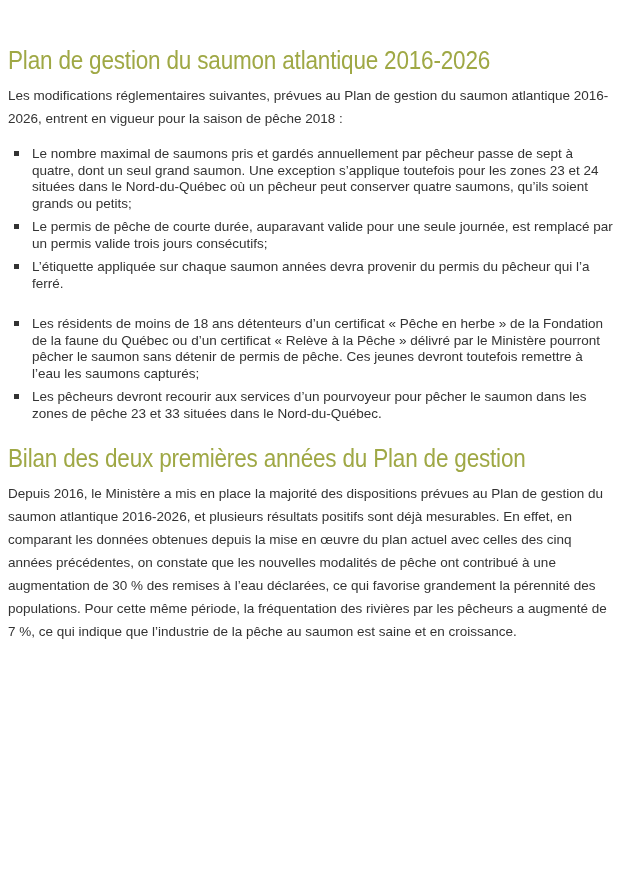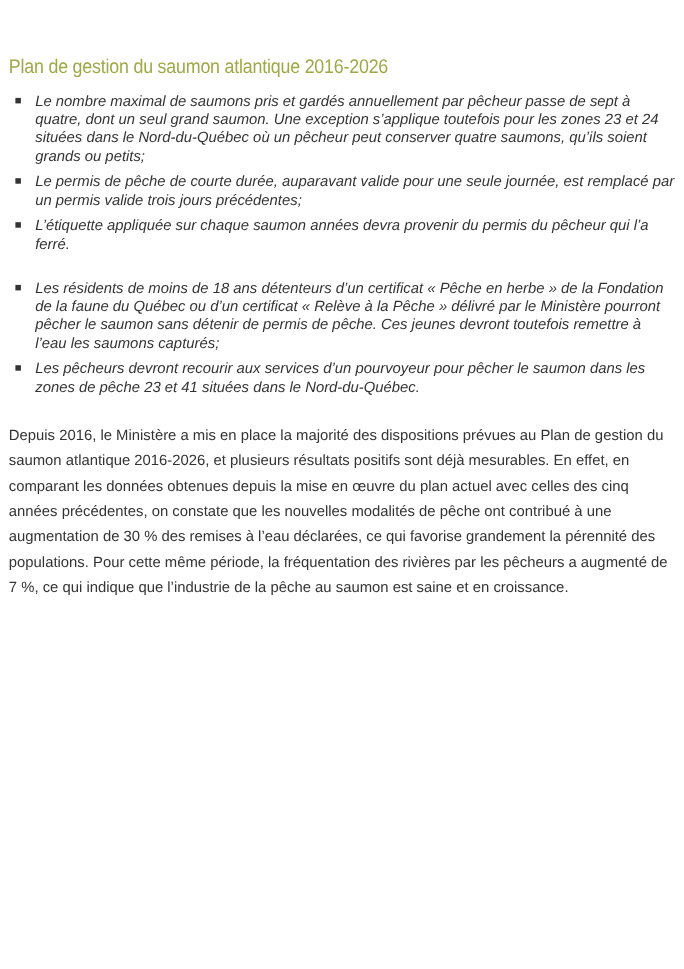--- a/index.html
+++ b/index.html
@@ -23,61 +23,62 @@
   .cond {
     display: inline-block;
     transform: scaleX(0.87);
     transform-origin: 0 50%;
     white-space: nowrap;
   }
   h2 {
     margin: 22px 0 12px 0;
     font-weight: 400;
     color: #9fa845;
-    font-size: 18px;
+    font-size: 25px;
     line-height: 24px;
     letter-spacing: -0.2px;
   }
   h2 .cond { transform: scaleX(0.90); }
 
   p { margin: 0 0 16px 0; line-height: 23px; }
   b.date { font-weight: 700; }
 
   ul { list-style: none; margin: 6px 0 24px 0; padding: 0; }
   li {
     position: relative;
     padding-left: 24px;
     margin: 0 0 7px 0;
     line-height: 16.5px;
-    font-style: italic;
   }
   li::before {
     content: "";
     position: absolute;
     left: 6px;
     top: 5px;
     width: 5px;
     height: 5px;
     background: #333333;
   }
 </style>
 </head>
 <body>
 
 <div class="page">
 
 
 
   <h2><span class="cond">Plan de gestion du saumon atlantique 2016-2026</span></h2>
+  <p>Les modifications réglementaires suivantes, prévues au Plan de gestion du saumon atlantique 2016-2026, entrent en vigueur pour la saison de pêche 2018 :</p>
   <ul>
     <li>Le nombre maximal de saumons pris et gardés annuellement par pêcheur passe de sept à quatre, dont un seul grand saumon. Une exception s’applique toutefois pour les zones 23 et 24 situées dans le Nord-du-Québec où un pêcheur peut conserver quatre saumons, qu’ils soient grands ou petits;</li>
-    <li>Le permis de pêche de courte durée, auparavant valide pour une seule journée, est remplacé par un permis valide trois jours précédentes;</li>
+    <li>Le permis de pêche de courte durée, auparavant valide pour une seule journée, est remplacé par un permis valide trois jours consécutifs;</li>
     <li>L’étiquette appliquée sur chaque saumon années devra provenir du permis du pêcheur qui l’a ferré.</li>
   </ul>
 
   <ul>
     <li>Les résidents de moins de 18 ans détenteurs d’un certificat « Pêche en herbe » de la Fondation de la faune du Québec ou d’un certificat « Relève à la Pêche » délivré par le Ministère pourront pêcher le saumon sans détenir de permis de pêche. Ces jeunes devront toutefois remettre à l’eau les saumons capturés;</li>
-    <li>Les pêcheurs devront recourir aux services d’un pourvoyeur pour pêcher le saumon dans les zones de pêche 23 et 41 situées dans le Nord-du-Québec.</li>
+    <li>Les pêcheurs devront recourir aux services d’un pourvoyeur pour pêcher le saumon dans les zones de pêche 23 et 33 situées dans le Nord-du-Québec.</li>
   </ul>
 
+  <h2><span class="cond">Bilan des deux premières années du Plan de gestion</span></h2>
   <p>Depuis 2016, le Ministère a mis en place la majorité des dispositions prévues au Plan de gestion du saumon atlantique 2016-2026, et plusieurs résultats positifs sont déjà mesurables. En effet, en comparant les données obtenues depuis la mise en œuvre du plan actuel avec celles des cinq années précédentes, on constate que les nouvelles modalités de pêche ont contribué à une augmentation de 30 % des remises à l’eau déclarées, ce qui favorise grandement la pérennité des populations. Pour cette même période, la fréquentation des rivières par les pêcheurs a augmenté de 7 %, ce qui indique que l’industrie de la pêche au saumon est saine et en croissance.</p>
 
 </div>
 
 </body></html>

